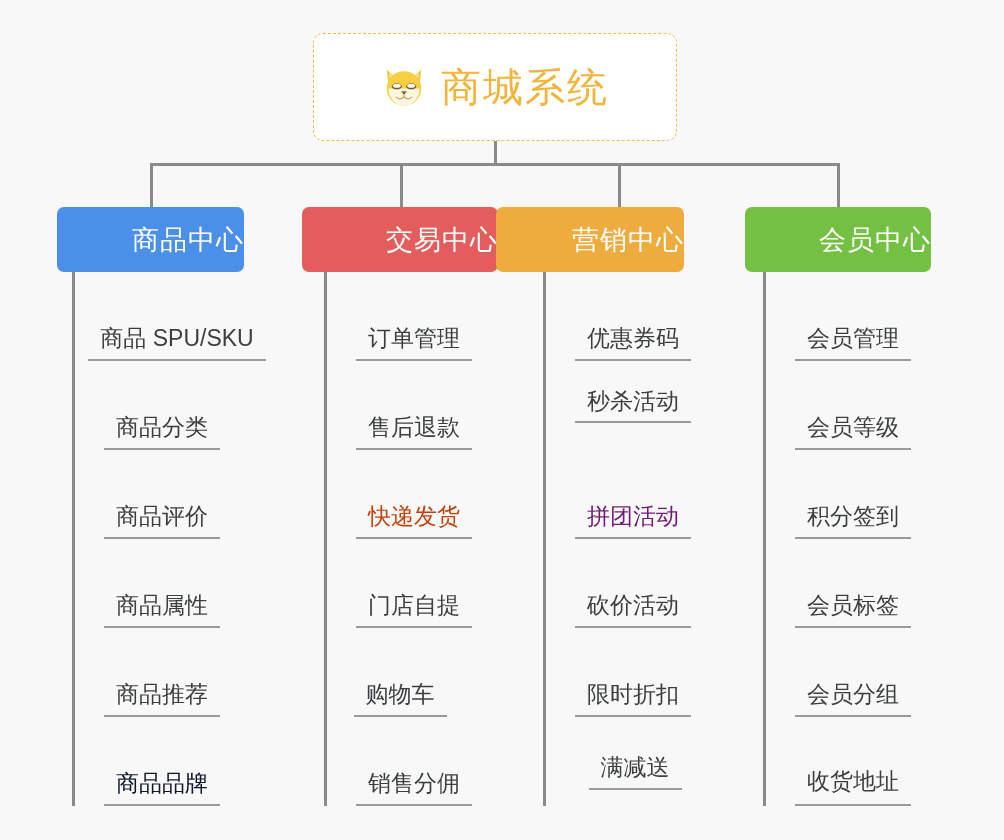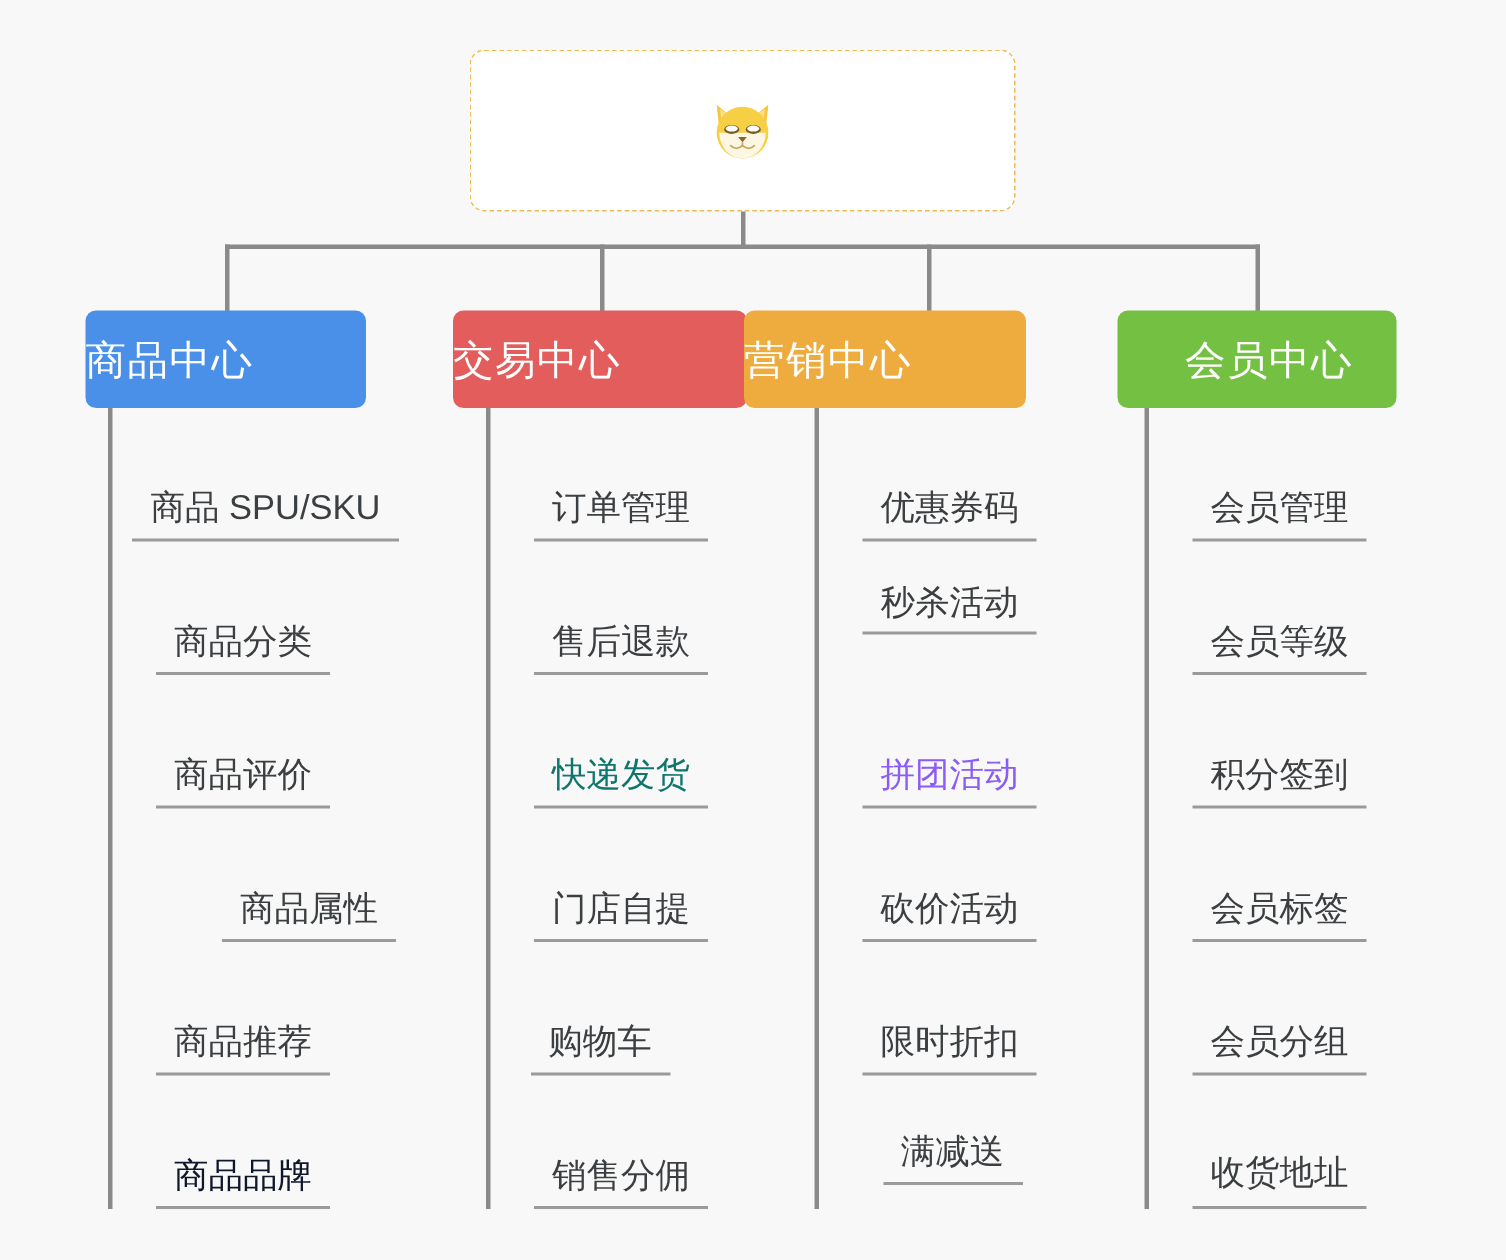--- a/index.html
+++ b/index.html
@@ -58,21 +58,21 @@
 
   
   .cat-box {
     position: absolute;
     top: 207px;
     height: 65px;
     box-sizing: border-box;
     border-radius: 7px;
     display: flex;
     align-items: center;
-    justify-content: flex-start;
+    justify-content: flex-end;
     color: #ffffff;
     font-size: 27px;
     letter-spacing: 1px;
     white-space: nowrap;
   }
 
   
   .col {
     position: absolute;
     top: 272px;
@@ -118,20 +118,21 @@
       <path d="M10.5 34 a21.5 24 0 0 0 43 0 Z" fill="#fdf6e3"></path>
       <ellipse cx="22" cy="31" rx="7" ry="4.2" fill="#7a5a22"></ellipse>
       <ellipse cx="42" cy="31" rx="7" ry="4.2" fill="#7a5a22"></ellipse>
       <ellipse cx="22" cy="30.2" rx="5.6" ry="2.8" fill="#ffffff"></ellipse>
       <ellipse cx="42" cy="30.2" rx="5.6" ry="2.8" fill="#ffffff"></ellipse>
       <path d="M28 38 h8 l-4 5 Z" fill="#8a6527"></path>
       <path d="M32 43 v3" stroke="#c9a65a" stroke-width="1.6" fill="none"></path>
       <path d="M32 46 q-6 5 -11 0" stroke="#c9a65a" stroke-width="1.6" fill="none" stroke-linecap="round"></path>
       <path d="M32 46 q6 5 11 0" stroke="#c9a65a" stroke-width="1.6" fill="none" stroke-linecap="round"></path>
     </svg>
+    <span class="root-title" style="color: rgb(242, 181, 60);">商城系统</span>
   </div>
 
   <div class="conn conn-v" style="left: 494px; top: 141px; height: 24px; background: rgb(138, 138, 138);"></div>
   <div class="conn conn-h" style="left: 150px; top: 163px; width: 690px; background: rgb(138, 138, 138);"></div>
   <div class="conn conn-v" style="left: 150px; top: 163px; height: 45px; background: rgb(138, 138, 138);"></div>
   <div class="conn conn-v" style="left: 400px; top: 163px; height: 45px; background: rgb(138, 138, 138);"></div>
   <div class="conn conn-v" style="left: 618px; top: 163px; height: 45px; background: rgb(138, 138, 138);"></div>
   <div class="conn conn-v" style="left: 837px; top: 163px; height: 45px; background: rgb(138, 138, 138);"></div>
 
   <div class="cat-box" style="left: 57px; width: 187px; background: rgb(74, 144, 232);">
@@ -151,41 +152,41 @@
     <div class="spine" style="height: 534px; background: rgb(138, 138, 138);"></div>
     <div class="leaf" style="top:0px;   width:210px;">
       <span class="leaf-inner" style="border-bottom-color: rgb(154, 154, 154); color: rgb(60, 63, 65);">商品 SPU/SKU</span>
       </div>
     <div class="leaf" style="top:89px;  width:180px;">
       <span class="leaf-inner" style="border-bottom-color: rgb(154, 154, 154); color: rgb(60, 63, 65);">商品分类</span>
       </div>
     <div class="leaf" style="top:178px; width:180px;">
       <span class="leaf-inner" style="border-bottom-color: rgb(154, 154, 154); color: rgb(60, 63, 65);">商品评价</span>
       </div>
-    <div class="leaf" style="top:267px; width:180px;margin-left:44px;">
+    <div class="leaf" style="top:267px; width:180px;">
       <span class="leaf-inner" style="border-bottom-color: rgb(154, 154, 154); color: rgb(60, 63, 65);">商品属性</span>
       </div>
     <div class="leaf" style="top:356px; width:180px;">
       <span class="leaf-inner" style="border-bottom-color: rgb(154, 154, 154); color: rgb(60, 63, 65);">商品推荐</span>
       </div>
     <div class="leaf" style="top:445px; width:180px;">
       <span class="leaf-inner" style="border-bottom-color: rgb(154, 154, 154); color: #0f172a;">商品品牌</span>
       </div>
   </div>
 
   <div class="col" style="left:324px; width:180px;">
     <div class="spine" style="height: 534px; background: rgb(138, 138, 138);"></div>
     <div class="leaf" style="top:0px;   width:180px;">
       <span class="leaf-inner" style="border-bottom-color: rgb(154, 154, 154); color: rgb(60, 63, 65);">订单管理</span>
       </div>
     <div class="leaf" style="top:89px;  width:180px;">
       <span class="leaf-inner" style="border-bottom-color: rgb(154, 154, 154); color: rgb(60, 63, 65);">售后退款</span>
       </div>
     <div class="leaf" style="top:178px; width:180px;">
-      <span class="leaf-inner" style="border-bottom-color: rgb(154, 154, 154); color: #0f766e;">快递发货</span>
+      <span class="leaf-inner" style="border-bottom-color: rgb(154, 154, 154); color: #c2410c;">快递发货</span>
       </div>
     <div class="leaf" style="top:267px; width:180px;">
       <span class="leaf-inner" style="border-bottom-color: rgb(154, 154, 154); color: rgb(60, 63, 65);">门店自提</span>
       </div>
     <div class="leaf" style="top:356px; width:152px;">
       <span class="leaf-inner" style="border-bottom-color: rgb(154, 154, 154); color: rgb(60, 63, 65);">购物车</span>
       </div>
     <div class="leaf" style="top:445px; width:180px;">
       <span class="leaf-inner" style="border-bottom-color: rgb(154, 154, 154); color: rgb(60, 63, 65);">销售分佣</span>
       </div>
@@ -193,21 +194,21 @@
 
   <div class="col" style="left:543px; width:180px;">
     <div class="spine" style="height: 534px; background: rgb(138, 138, 138);"></div>
     <div class="leaf" style="top:0px;   width:180px;">
       <span class="leaf-inner" style="border-bottom-color: rgb(154, 154, 154); color: rgb(60, 63, 65);">优惠券码</span>
       </div>
     <div class="leaf" style="top:89px;  width:180px;align-items:center;">
       <span class="leaf-inner" style="border-bottom-color: rgb(154, 154, 154); color: rgb(60, 63, 65);">秒杀活动</span>
       </div>
     <div class="leaf" style="top:178px; width:180px;">
-      <span class="leaf-inner" style="border-bottom-color: rgb(154, 154, 154); color: #8b5cf6;">拼团活动</span>
+      <span class="leaf-inner" style="border-bottom-color: rgb(154, 154, 154); color: #701a75;">拼团活动</span>
       </div>
     <div class="leaf" style="top:267px; width:180px;">
       <span class="leaf-inner" style="border-bottom-color: rgb(154, 154, 154); color: rgb(60, 63, 65);">砍价活动</span>
       </div>
     <div class="leaf" style="top:356px; width:180px;">
       <span class="leaf-inner" style="border-bottom-color: rgb(154, 154, 154); color: rgb(60, 63, 65);">限时折扣</span>
       </div>
     <div class="leaf" style="top:429px; width:152px;padding-left:32px;">
       <span class="leaf-inner" style="border-bottom-color: rgb(154, 154, 154); color: rgb(60, 63, 65);">满减送</span>
       </div>

